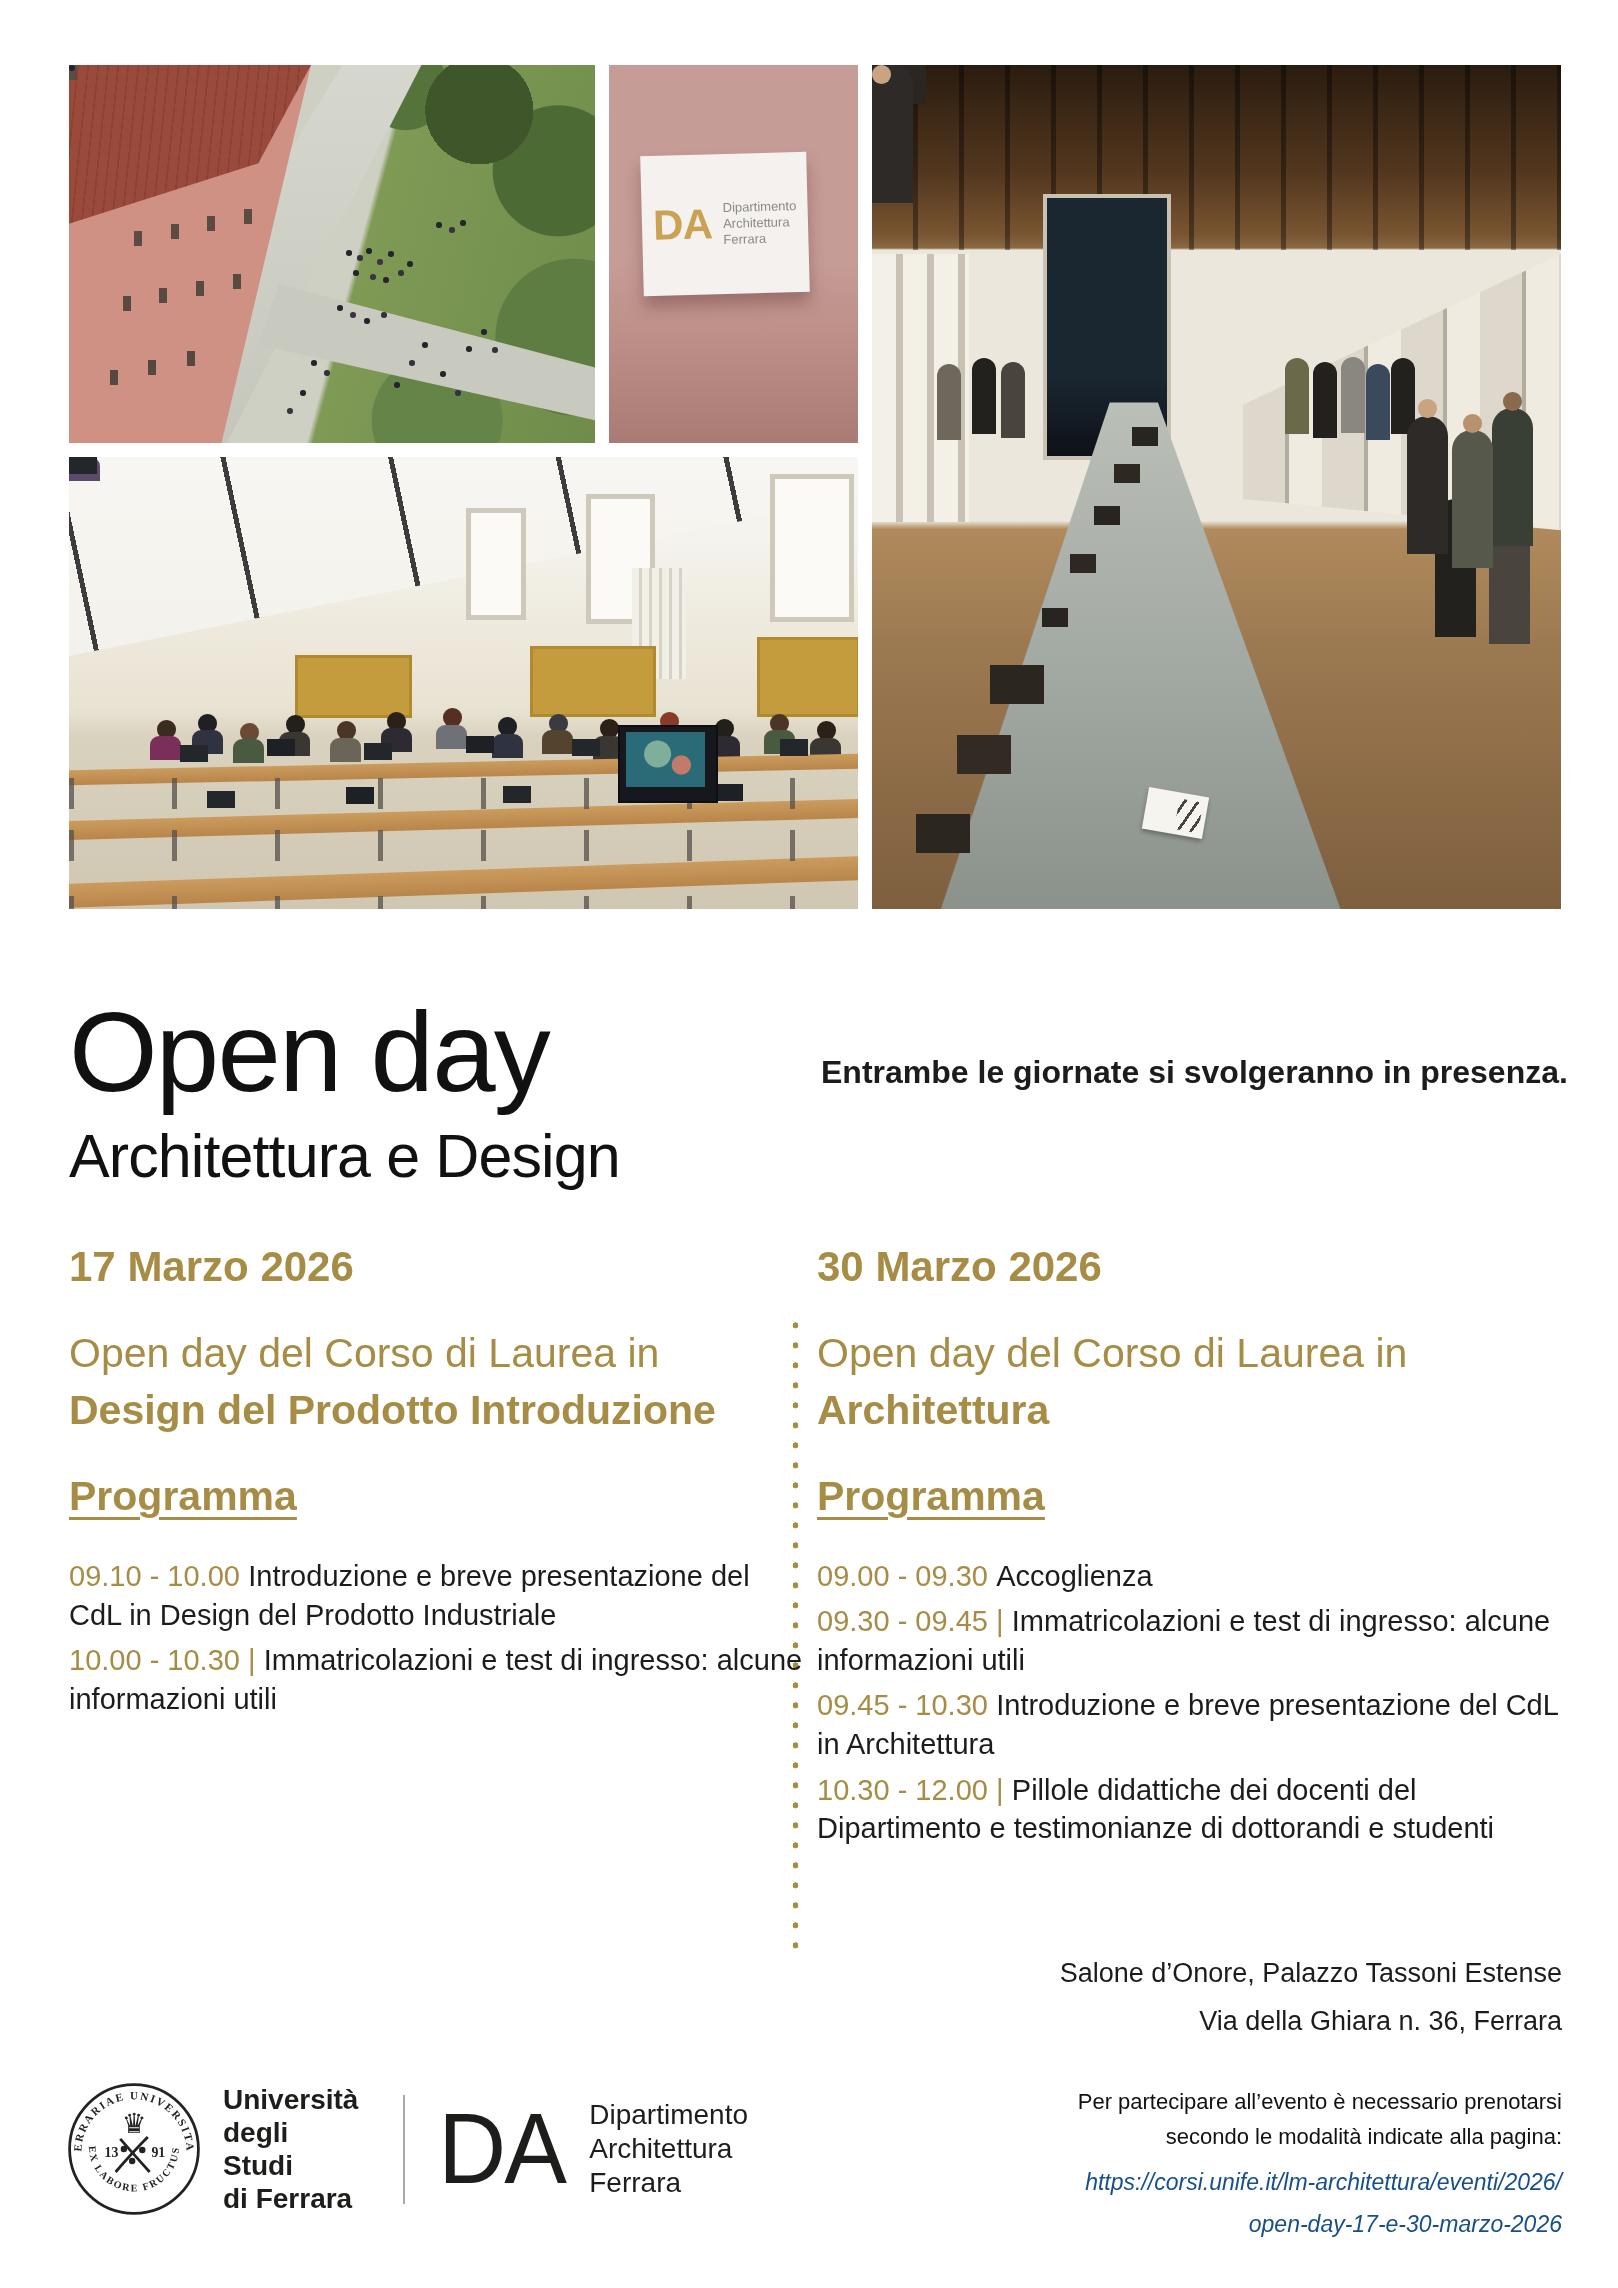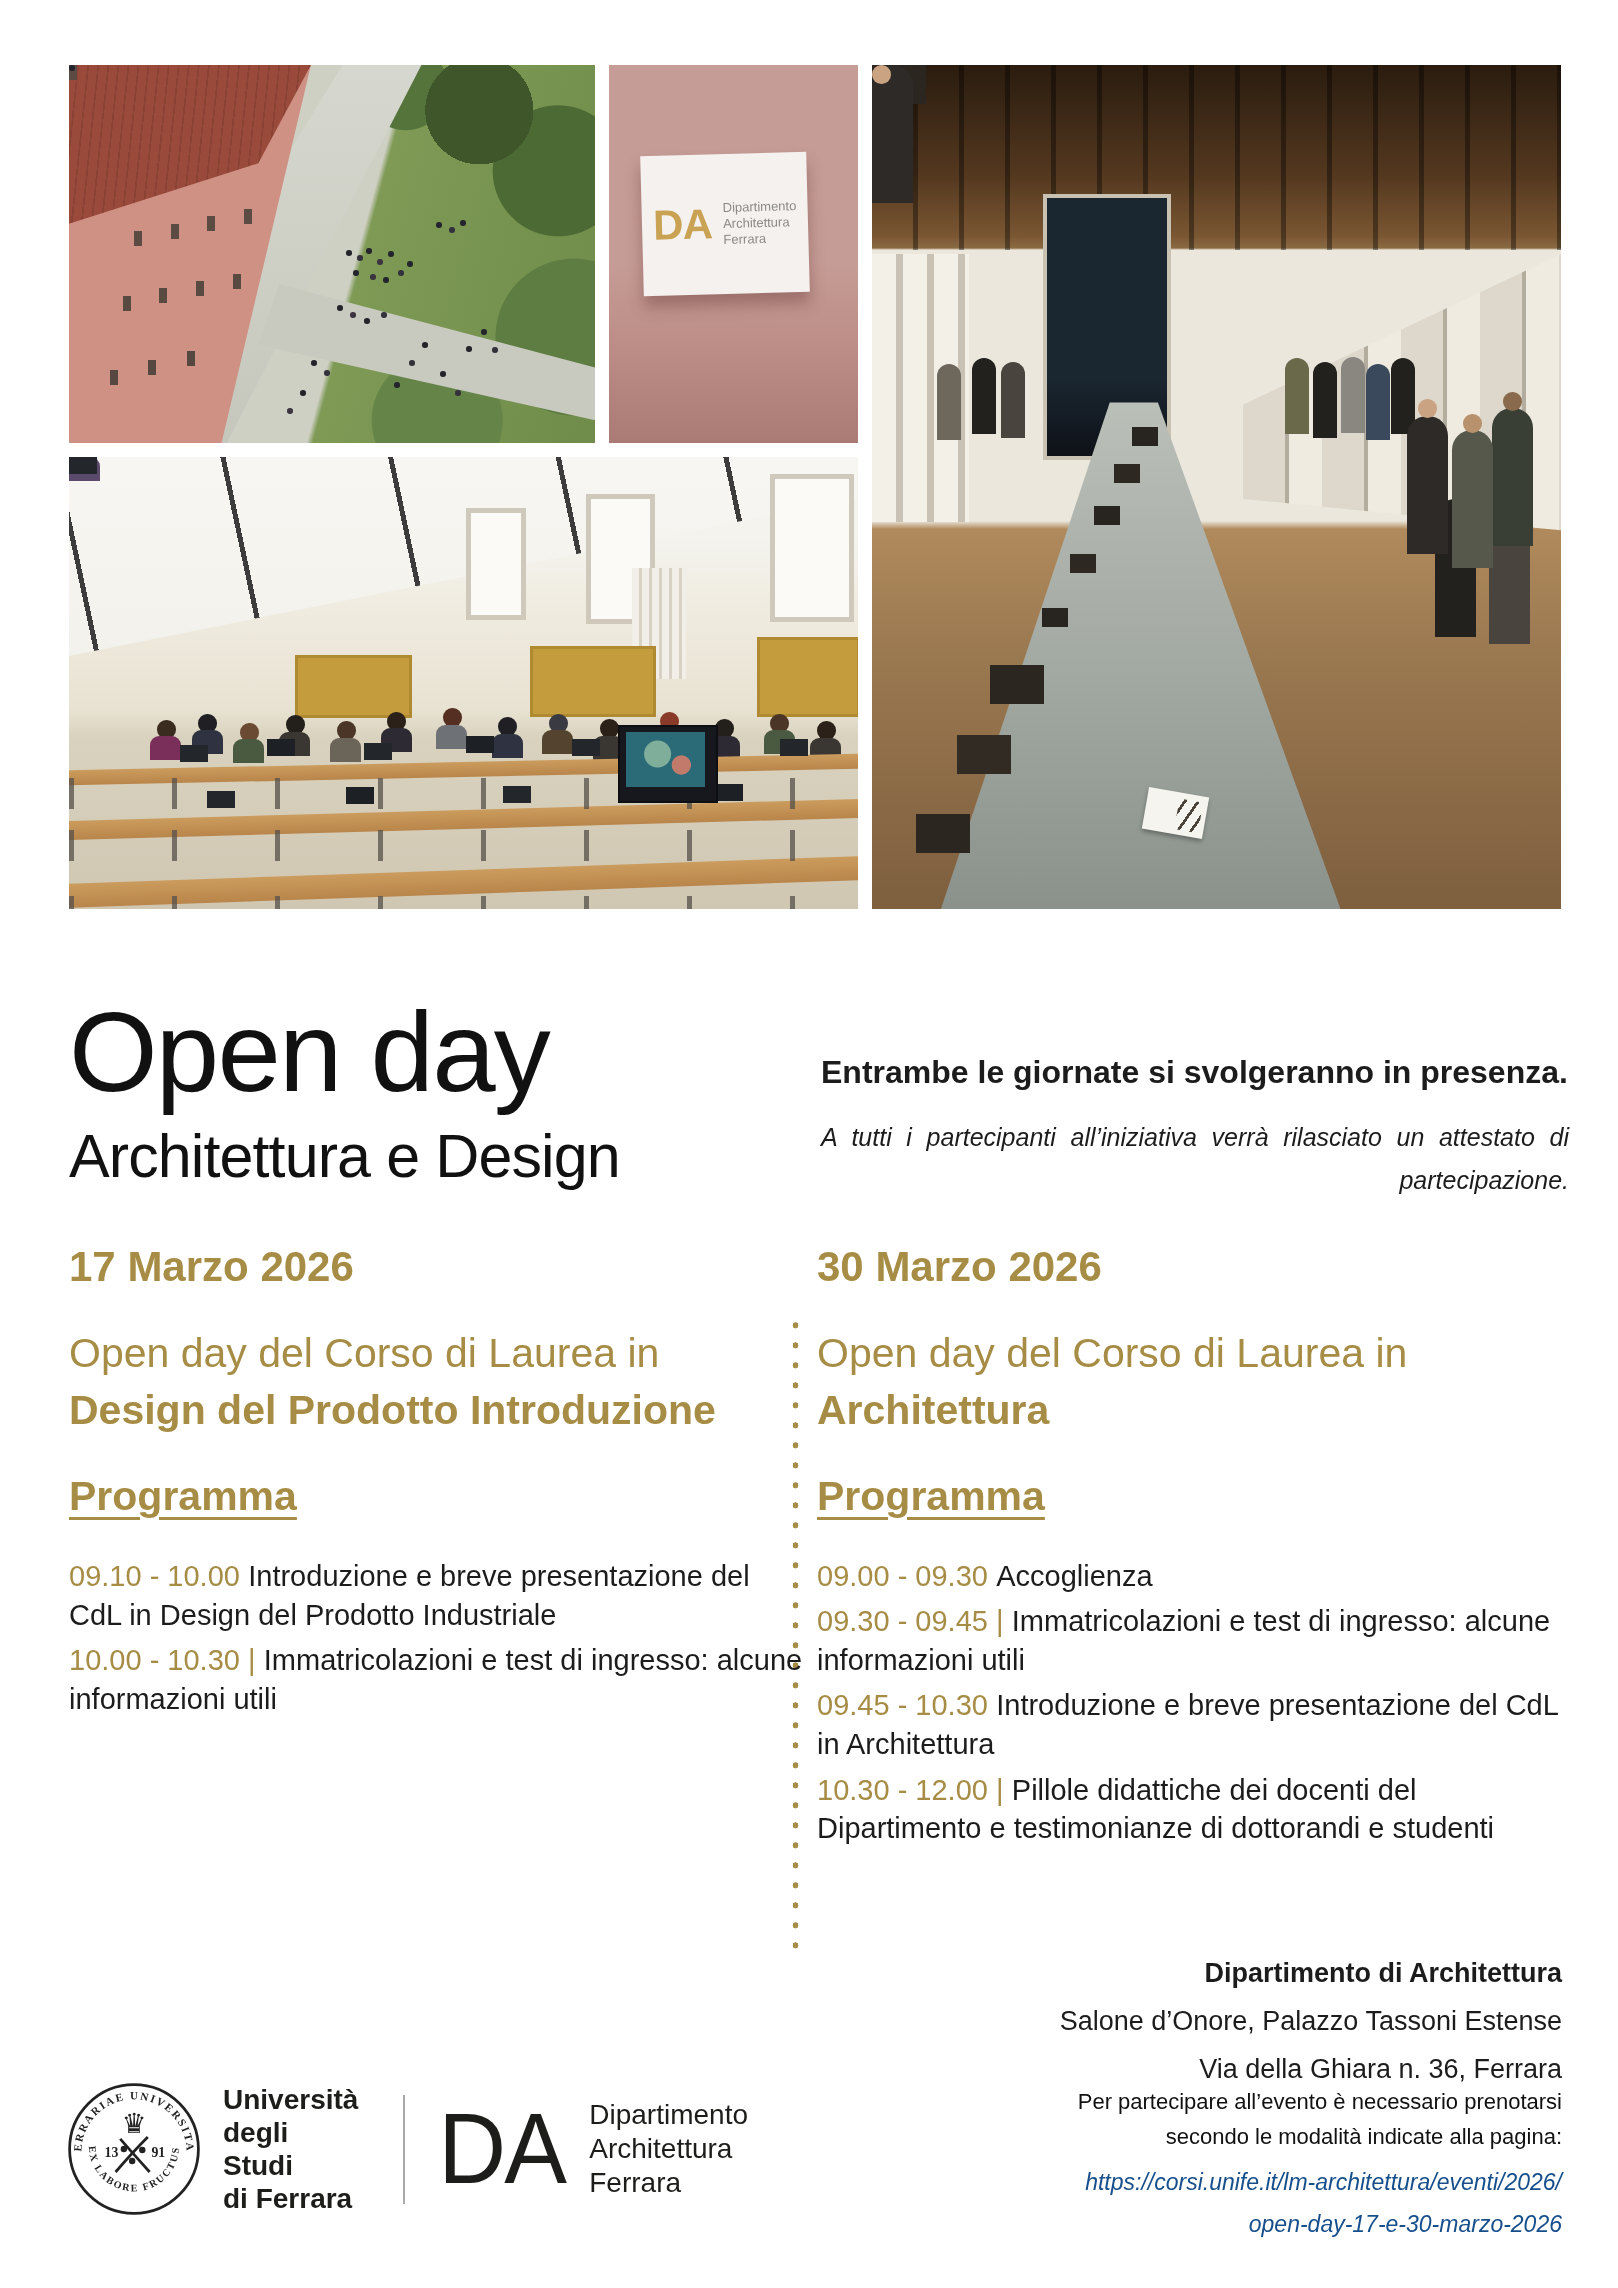--- a/index.html
+++ b/index.html
@@ -226,21 +226,20 @@
         <div class="p4-cardx"></div>
       </div>
     </div>
   </div>
 
   <div class="abs title-main">Open day</div>
   <div class="abs title-sub">Architettura e Design</div>
 
   <div class="abs notice">
     <div class="notice-bold">Entrambe le giornate si svolgeranno in presenza.</div>
-    <div class="notice-italic">A tutti i partecipanti all’iniziativa verrà rilasciato un attestato di partecipazione.</div>
   </div>
 
   <div class="abs dots"></div>
 
   <div class="abs col col-left">
     <div class="col-date gold">17 Marzo 2026</div>
     <div class="col-course gold">
       <span>Open day del Corso di Laurea in</span><br>
       <b>Design del Prodotto Introduzione</b>
     </div>
@@ -260,21 +259,20 @@
     <div class="programma gold">Programma</div>
     <div class="prog">
       <p><span class="time gold">09.00 - 09.30</span><span>Accoglienza</span></p>
       <p><span class="time gold">09.30 - 09.45 |</span><span>Immatricolazioni e test di ingresso: alcune informazioni utili</span></p>
       <p><span class="time gold">09.45 - 10.30</span><span>Introduzione e breve presentazione del CdL in Architettura</span></p>
       <p><span class="time gold">10.30 - 12.00 |</span><span>Pillole didattiche dei docenti del Dipartimento e testimonianze di dottorandi e studenti</span></p>
     </div>
   </div>
 
   <div class="abs address">
-    <div class="b">Dipartimento di Architettura</div>
     <div>Salone d’Onore, Palazzo Tassoni Estense</div>
     <div>Via della Ghiara n. 36, Ferrara</div>
   </div>
 
   <div class="abs reg">
     <div>Per partecipare all’evento è necessario prenotarsi</div>
     <div>secondo le modalità indicate alla pagina:</div>
     <div class="reg-link">
       <div>https://corsi.unife.it/lm-architettura/eventi/2026/</div>
       <div>open-day-17-e-30-marzo-2026</div>

